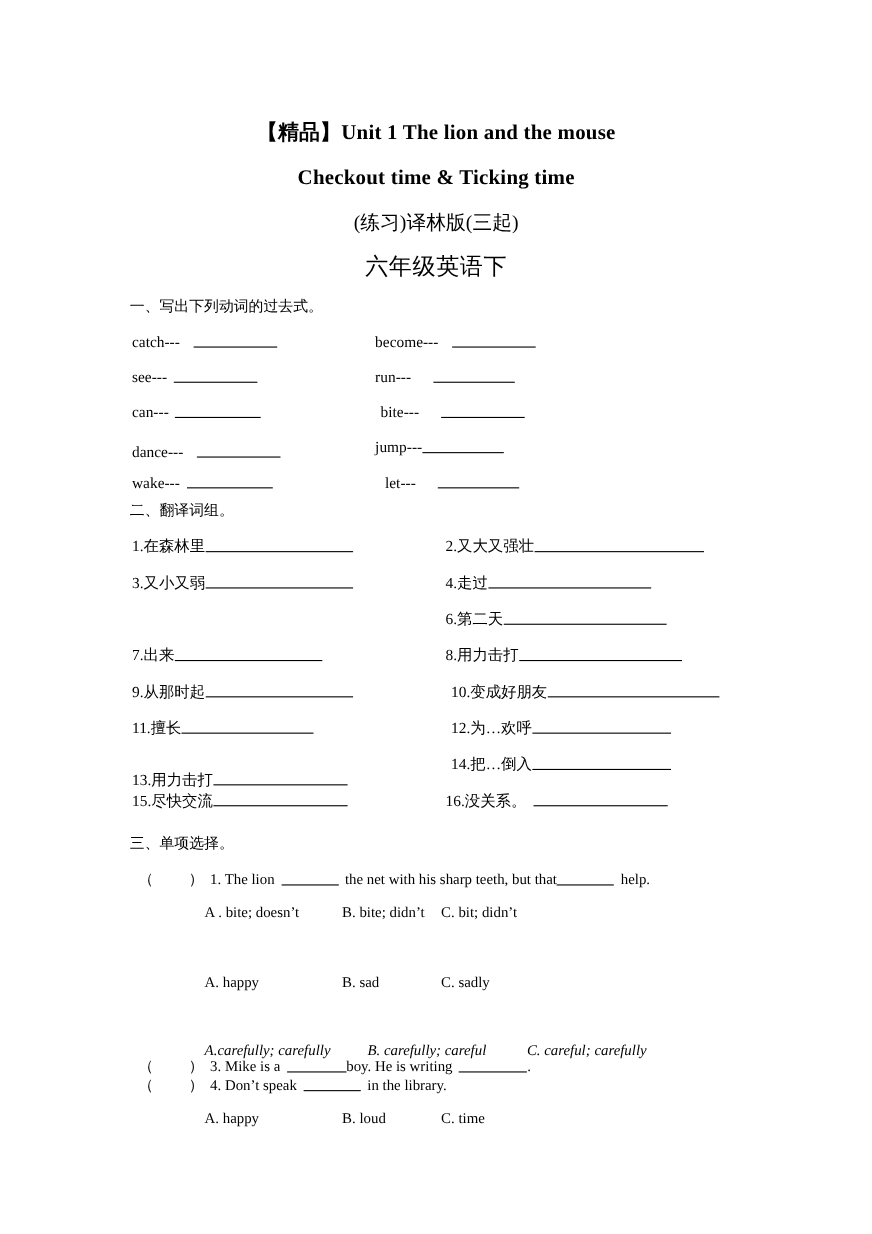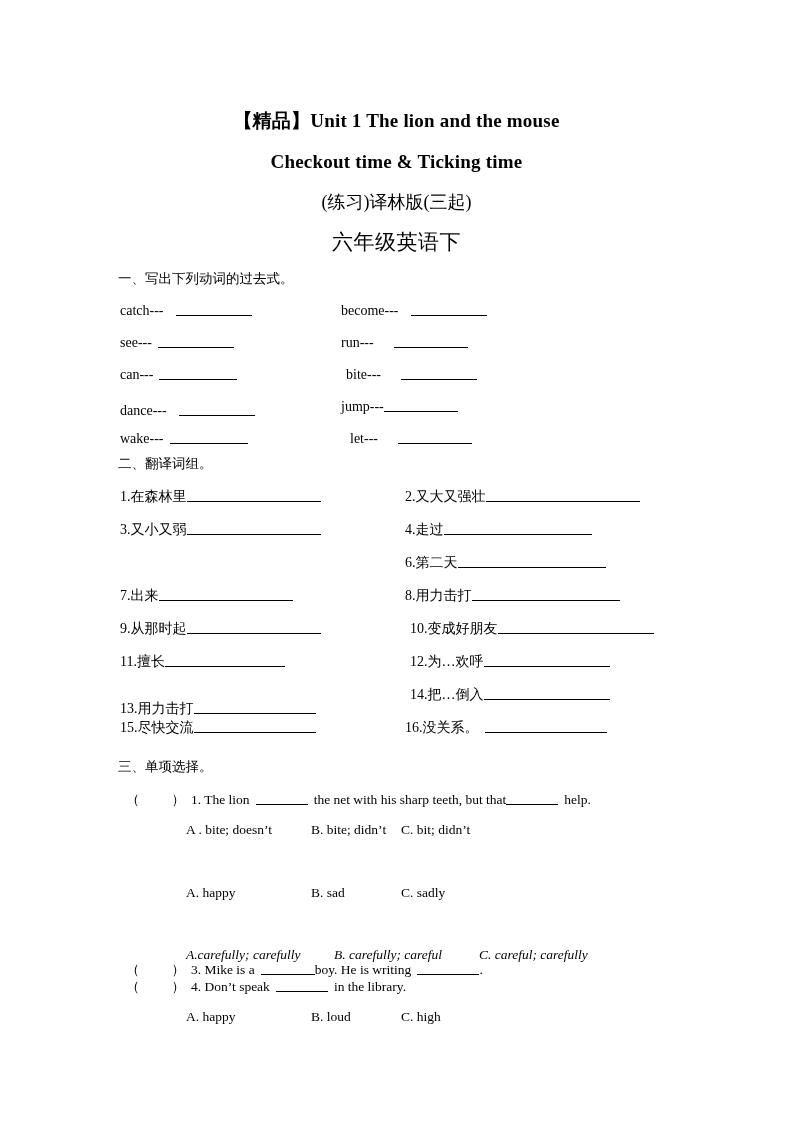--- a/index.html
+++ b/index.html
@@ -223,16 +223,16 @@
     <span class="mc-paren-open">（</span><span class="mc-paren-gap"></span><span>）</span><span class="sp-1"></span><span>3. Mike is a</span><span class="sp-1"></span><span class="blank" style="width:54px;"></span><span>boy. He is writing</span><span class="sp-1"></span><span class="blank" style="width:62px;"></span><span>.</span>
   </div>
   <div class="mc-opts" style="top:947px;font-style:italic;">
     <span class="opt" style="width:148px;">A.carefully; carefully</span><span class="opt" style="width:145px;">B. carefully; careful</span><span class="opt">C. careful; carefully</span>
   </div>
 
   <div class="mc-q" style="top:978px;">
     <span class="mc-paren-open">（</span><span class="mc-paren-gap"></span><span>）</span><span class="sp-1"></span><span>4. Don’t speak</span><span class="sp-1"></span><span class="blank" style="width:52px;"></span><span class="sp-1"></span><span>in the library.</span>
   </div>
   <div class="mc-opts" style="top:1009px;">
-    <span class="opt" style="width:125px;">A. happy</span><span class="opt" style="width:90px;">B. loud</span><span class="opt">C. high</span>
+    <span class="opt" style="width:125px;">A. happy</span><span class="opt" style="width:90px;">B. loud</span><span class="opt">C. time</span>
   </div>
 
 </div>
 
 </body></html>

